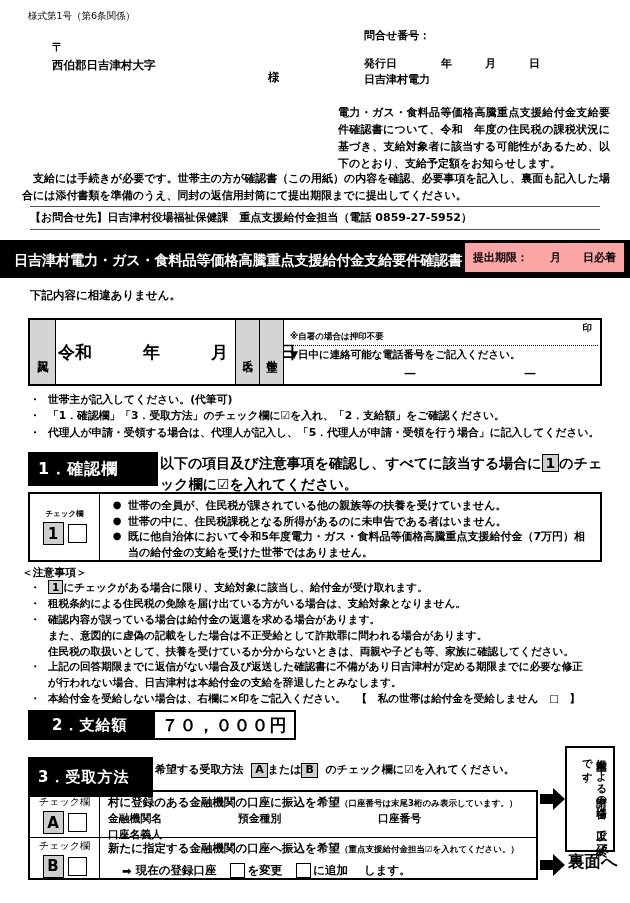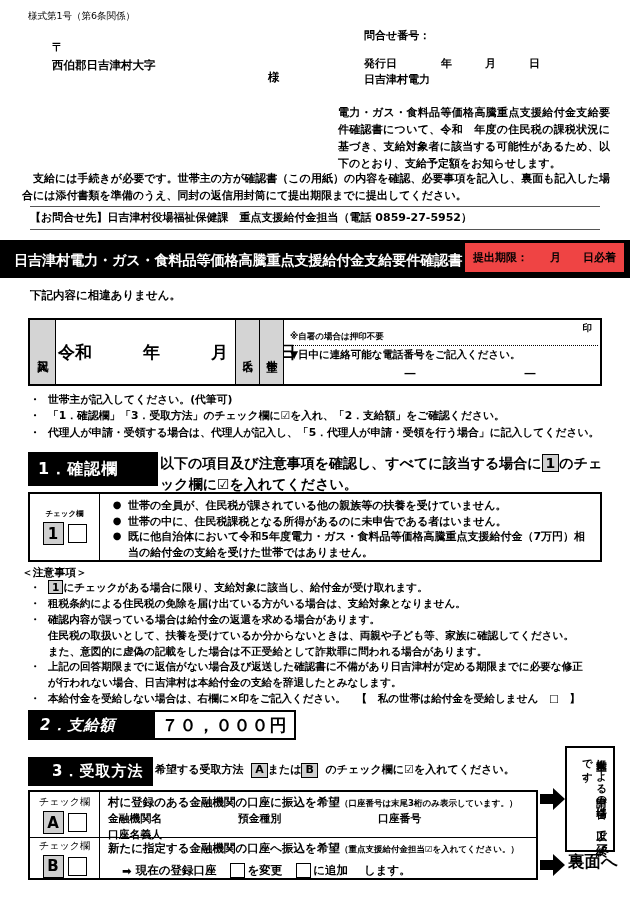--- a/index.html
+++ b/index.html
@@ -77,21 +77,21 @@
     position: absolute; left: 0px; top: 240px; width: 630px; height: 38px;
     background: #000;
   }
   .title-bar .maintitle {
     position: absolute; left: 14px; top: 11px;
     color: #fff; font-size: 14.2px; font-weight: bold;
     letter-spacing: -0.2px;
   }
   .deadline-box {
     position: absolute; right: 6px; top: 3px;
-    background: #ef4444; color: #000;
+    background: #fca5a5; color: #000;
     padding: 7px 8px 7px 8px;
     font-size: 11px; font-weight: bold;
     white-space: pre;
   }
 
   
   .norm-line {
     position: absolute; left: 30px; top: 288px;
     font-size: 11.5px; font-weight: bold;
   }
@@ -238,37 +238,36 @@
   .c-row {
     display: flex; font-size: 10.6px; font-weight: bold; line-height: 1.5;
   }
   .c-dot { width: 26px; flex: none; text-align: center; }
   .c-txt { flex: 1; }
   .c-sub { padding-left: 26px; font-size: 10.6px; font-weight: bold; line-height: 1.5; }
 
   
   .s2-head {
     left: 28px; top: 710px; width: 125px; height: 30px;
-    padding-left: 12px; box-sizing: border-box;
+    padding-left: 24px; box-sizing: border-box;
     font-size: 15px;
-    font-style: italic;
   }
   .s2-amount {
     position: absolute; left: 153px; top: 710px;
     width: 143px; height: 30px;
     border: 2px solid #000; box-sizing: border-box;
     background: #fff;
     display: flex; align-items: center; justify-content: center;
     font-size: 17px; font-weight: bold; letter-spacing: 1px;
   }
 
   
   .s3-head {
-    left: 28px; top: 757px; width: 125px; height: 29px;
-    padding-left: 24px; box-sizing: border-box;
+    left: 28px; top: 757px; width: 125px; height: 40px;
+    padding-left: 10px; box-sizing: border-box;
     font-size: 15px;
   }
   .s3-desc {
     position: absolute; left: 155px; top: 762px;
     font-size: 11px; font-weight: bold;
   }
   .s3-box {
     position: absolute; left: 28px; top: 790px;
     width: 510px; height: 90px;
     border: 2px solid #000; box-sizing: border-box;
@@ -427,22 +426,22 @@
 
     <div class="c-row">
       <span class="c-dot">・</span>
       <span class="c-txt">租税条約による住民税の免除を届け出ている方がいる場合は、支給対象となりません。</span>
     </div>
 
     <div class="c-row">
       <span class="c-dot">・</span>
       <span class="c-txt">確認内容が誤っている場合は給付金の返還を求める場合があります。</span>
     </div>
+    <div class="c-sub">また、意図的に虚偽の記載をした場合は不正受給として詐欺罪に問われる場合があります。</div>
     <div class="c-sub">住民税の取扱いとして、扶養を受けているか分からないときは、両親や子ども等、家族に確認してください。</div>
-    <div class="c-sub">また、意図的に虚偽の記載をした場合は不正受給として詐欺罪に問われる場合があります。</div>
 
     <div class="c-row">
       <span class="c-dot">・</span>
       <span class="c-txt">上記の回答期限までに返信がない場合及び返送した確認書に不備があり日吉津村が定める期限までに必要な修正</span>
     </div>
     <div class="c-sub">が行われない場合、日吉津村は本給付金の支給を辞退したとみなします。</div>
 
     <div class="c-row">
       <span class="c-dot">・</span>
       <span class="c-txt">本給付金を受給しない場合は、右欄に×印をご記入ください。　【　私の世帯は給付金を受給しません　□　】</span>

